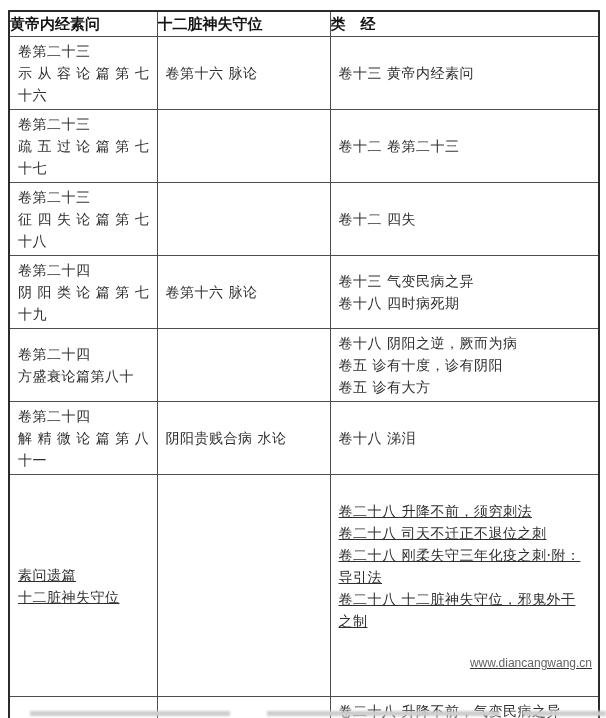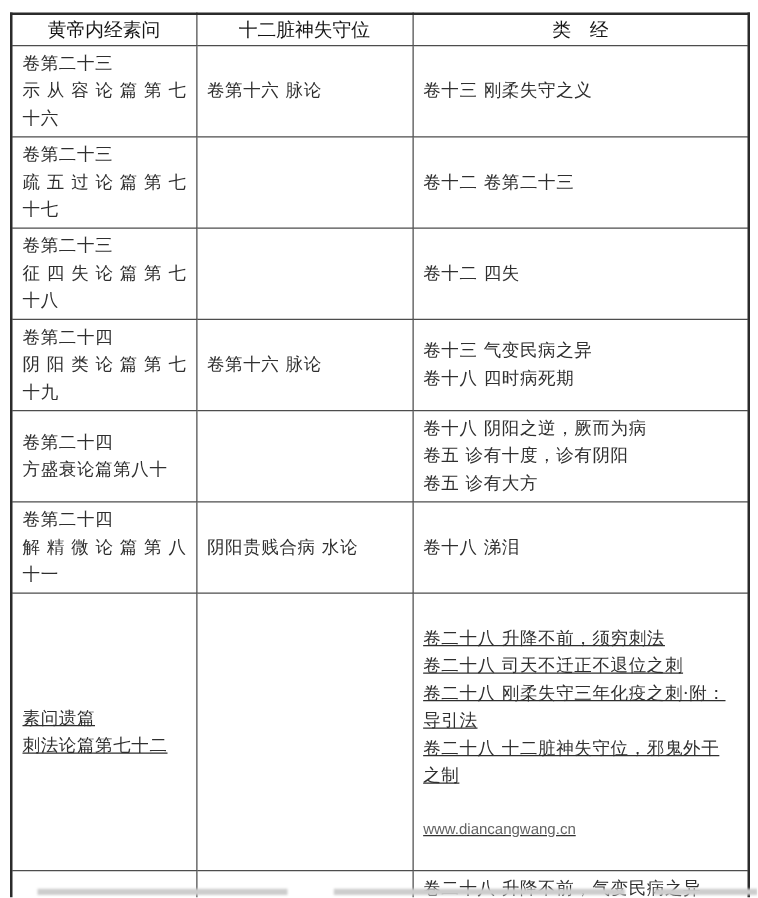--- a/index.html
+++ b/index.html
@@ -21,25 +21,25 @@
   col.c2 { width: 173px; }
   col.c3 { width: 269px; }
   th, td {
     border: 1px solid #4d4d4d;
     vertical-align: middle;
     white-space: pre-line;
     overflow: hidden;
   }
   th {
     font-family: "Liberation Sans", sans-serif;
-    font-weight: normal;
+    font-weight: bold;
     font-size: 15px;
     color: #141414;
     height: 24px;
-    text-align: center;
+    text-align: left;
     padding: 0;
   }
   td {
     font-family: "DejaVu Serif", serif;
     font-size: 14px;
     line-height: 22px;
     color: #2f2f2f;
     text-align: left;
     padding: 3px 6px 3px 8px;
     letter-spacing: 0.5px;
@@ -52,21 +52,21 @@
   tr.r4 td { height: 66px; }
   tr.r5 td { height: 64px; }
   tr.r6 td { height: 166px; text-decoration: underline; }
   tr.r7 td { height: 80px; }
   .watermark {
     font-family: "Liberation Sans", sans-serif;
     font-size: 12px;
     line-height: 16px;
     letter-spacing: 0;
     color: #636363;
-    text-align: left;
+    text-align: right;
     margin-top: 1px;
   }
   .artifact {
     position: absolute;
     height: 5px;
     background: #cdcdcd;
     filter: blur(1px);
   }
   .a1 { left: 30px;  top: 711px; width: 200px; }
   .a2 { left: 267px; top: 711px; width: 233px; }
@@ -88,21 +88,21 @@
         <th>十二脏神失守位</th>
         <th>类　经</th>
       </tr>
     </thead>
     <tbody>
       <tr class="r0">
         <td>卷第二十三
 示 从 容 论 篇 第 七
 十六</td>
         <td>卷第十六 脉论</td>
-        <td>卷十三 刚柔失守之义</td>
+        <td>卷十三 黄帝内经素问</td>
       </tr>
       <tr class="r1">
         <td>卷第二十三
 疏 五 过 论 篇 第 七
 十七</td>
         <td></td>
         <td>卷十二 卷第二十三</td>
       </tr>
       <tr class="r2">
         <td>卷第二十三
@@ -129,21 +129,21 @@
       </tr>
       <tr class="r5">
         <td>卷第二十四
 解 精 微 论 篇 第 八
 十一</td>
         <td>阴阳贵贱合病 水论</td>
         <td>卷十八 涕泪</td>
       </tr>
       <tr class="r6">
         <td>素问遗篇
-刺法论篇第七十二</td>
+十二脏神失守位</td>
         <td></td>
         <td>
           <div>卷二十八 升降不前，须穷刺法
 卷二十八 司天不迁正不退位之刺
 卷二十八 刚柔失守三年化疫之刺·附：
 导引法
 卷二十八 十二脏神失守位，邪鬼外干
 之制</div>
           <div class="watermark">www.diancangwang.cn</div>
         </td>

